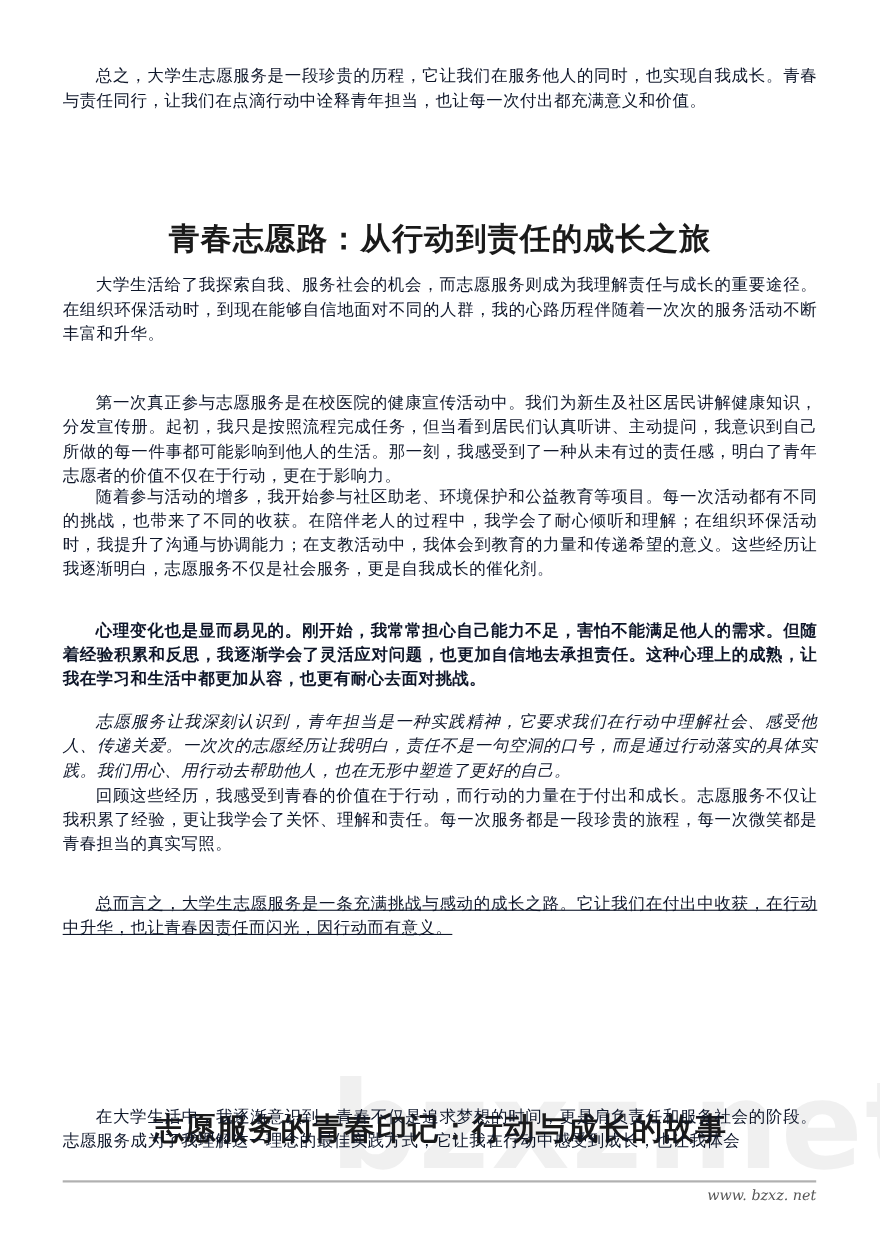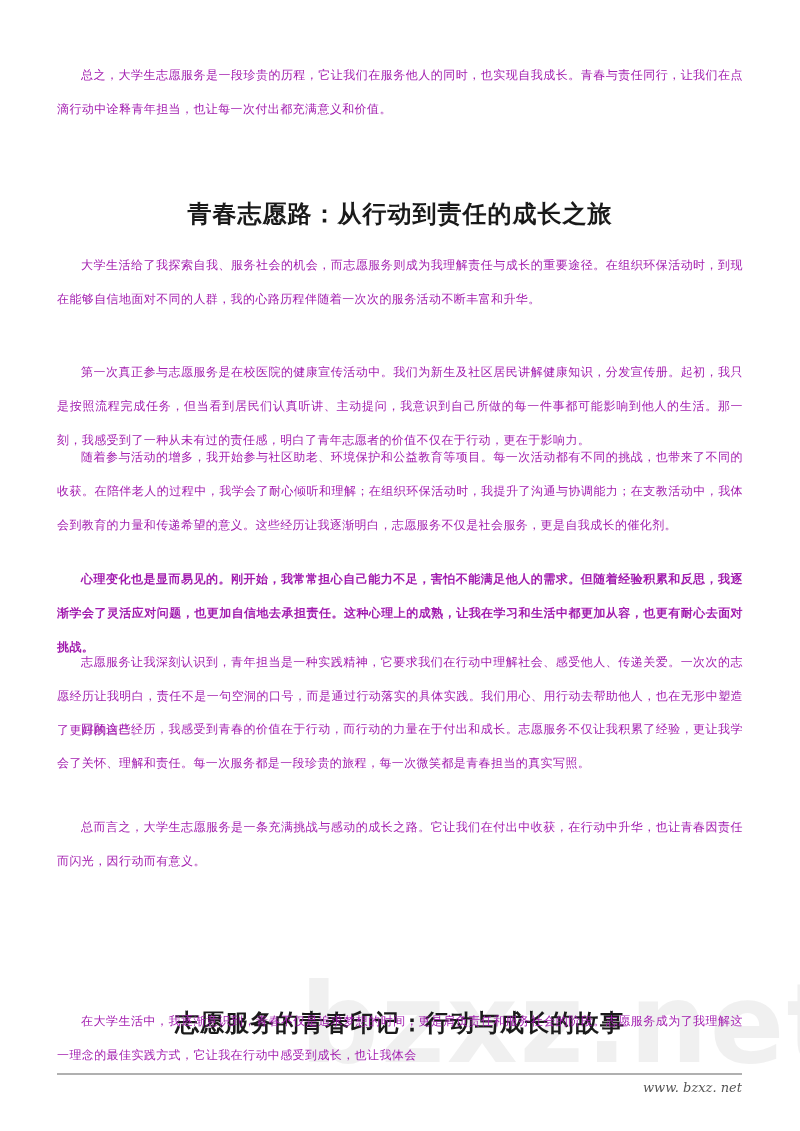--- a/index.html
+++ b/index.html
@@ -3,27 +3,27 @@
 <meta charset="utf-8">
 <style>
   html, body { margin: 0; padding: 0; background: #ffffff; }
   body {
     width: 800px; height: 1131px; position: relative; overflow: hidden;
     font-family: "DejaVu Serif", "Liberation Serif", serif;
     color: #222222;
   }
   .page { position: absolute; left: 57px; top: 0; width: 686px; }
   .para {
-    margin: 0; font-size: 12px; line-height: 34px;
+    margin: 0; font-size: 15px; line-height: 22px;
     text-indent: 2em; text-align: justify; letter-spacing: 0.4px;
-    color: #a21caf;
+    color: #0f172a;
   }
   .title {
     margin: 0; text-align: center; font-family: "DejaVu Sans", "Liberation Sans", sans-serif;
-    font-weight: bold; font-size: 24px; color: #1a1a1a; letter-spacing: 1px;
+    font-weight: bold; font-size: 28px; color: #1a1a1a; letter-spacing: 1px;
   }
   .watermark {
     position: absolute; left: 300px; top: 960px; font-family: "DejaVu Sans", sans-serif;
     font-size: 110px; font-weight: bold; color: rgba(200,200,200,0.28); letter-spacing: 2px;
     pointer-events: none; z-index: 0;
   }
   .footer-line { position: absolute; left: 57px; top: 1073px; width: 685px; height: 2px; background: #b0b0b0; }
   .footer-url {
     position: absolute; right: 58px; top: 1080px; font-family: "DejaVu Serif", serif;
     font-style: italic; font-size: 13px; color: #555555;
@@ -37,23 +37,23 @@
 
 <div class="page">
   <p class="para abs" style="top:58px;">总之，大学生志愿服务是一段珍贵的历程，它让我们在服务他人的同时，也实现自我成长。青春与责任同行，让我们在点滴行动中诠释青年担当，也让每一次付出都充满意义和价值。</p>
 
   <h2 class="title abs" style="top:198px;">青春志愿路：从行动到责任的成长之旅</h2>
 
   <p class="para abs" style="top:248px;">大学生活给了我探索自我、服务社会的机会，而志愿服务则成为我理解责任与成长的重要途径。在组织环保活动时，到现在能够自信地面对不同的人群，我的心路历程伴随着一次次的服务活动不断丰富和升华。</p>
   <p class="para abs" style="top:355px;">第一次真正参与志愿服务是在校医院的健康宣传活动中。我们为新生及社区居民讲解健康知识，分发宣传册。起初，我只是按照流程完成任务，但当看到居民们认真听讲、主动提问，我意识到自己所做的每一件事都可能影响到他人的生活。那一刻，我感受到了一种从未有过的责任感，明白了青年志愿者的价值不仅在于行动，更在于影响力。</p>
   <p class="para abs" style="top:440px;">随着参与活动的增多，我开始参与社区助老、环境保护和公益教育等项目。每一次活动都有不同的挑战，也带来了不同的收获。在陪伴老人的过程中，我学会了耐心倾听和理解；在组织环保活动时，我提升了沟通与协调能力；在支教活动中，我体会到教育的力量和传递希望的意义。这些经历让我逐渐明白，志愿服务不仅是社会服务，更是自我成长的催化剂。</p>
   <p class="para abs" style="top:562px;font-weight:bold;">心理变化也是显而易见的。刚开始，我常常担心自己能力不足，害怕不能满足他人的需求。但随着经验积累和反思，我逐渐学会了灵活应对问题，也更加自信地去承担责任。这种心理上的成熟，让我在学习和生活中都更加从容，也更有耐心去面对挑战。</p>
-  <p class="para abs" style="top:645px;">志愿服务让我深刻认识到，青年担当是一种实践精神，它要求我们在行动中理解社会、感受他人、传递关爱。一次次的志愿经历让我明白，责任不是一句空洞的口号，而是通过行动落实的具体实践。我们用心、用行动去帮助他人，也在无形中塑造了更好的自己。</p>
+  <p class="para abs" style="top:645px;font-style:italic;">志愿服务让我深刻认识到，青年担当是一种实践精神，它要求我们在行动中理解社会、感受他人、传递关爱。一次次的志愿经历让我明白，责任不是一句空洞的口号，而是通过行动落实的具体实践。我们用心、用行动去帮助他人，也在无形中塑造了更好的自己。</p>
   <p class="para abs" style="top:712px;">回顾这些经历，我感受到青春的价值在于行动，而行动的力量在于付出和成长。志愿服务不仅让我积累了经验，更让我学会了关怀、理解和责任。每一次服务都是一段珍贵的旅程，每一次微笑都是青春担当的真实写照。</p>
-  <p class="para abs" style="top:810px;">总而言之，大学生志愿服务是一条充满挑战与感动的成长之路。它让我们在付出中收获，在行动中升华，也让青春因责任而闪光，因行动而有意义。</p>
+  <p class="para abs" style="top:810px;text-decoration:underline;">总而言之，大学生志愿服务是一条充满挑战与感动的成长之路。它让我们在付出中收获，在行动中升华，也让青春因责任而闪光，因行动而有意义。</p>
 
   <h2 class="title abs" style="top:1007px;">志愿服务的青春印记：行动与成长的故事</h2>
 
   <p class="para abs" style="top:1004px;">在大学生活中，我逐渐意识到，青春不仅是追求梦想的时间，更是肩负责任和服务社会的阶段。志愿服务成为了我理解这一理念的最佳实践方式，它让我在行动中感受到成长，也让我体会</p>
 </div>
 
 <div class="footer-line"></div>
 <div class="footer-url">www. bzxz. net</div>
 
 </body></html>

